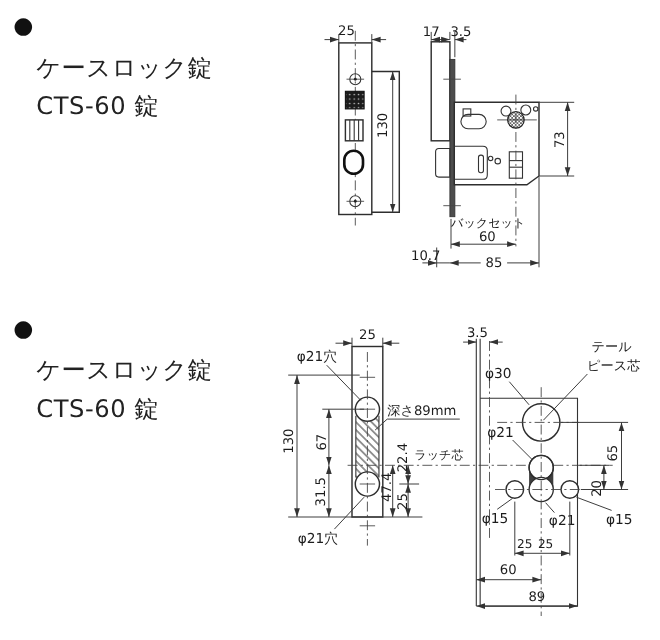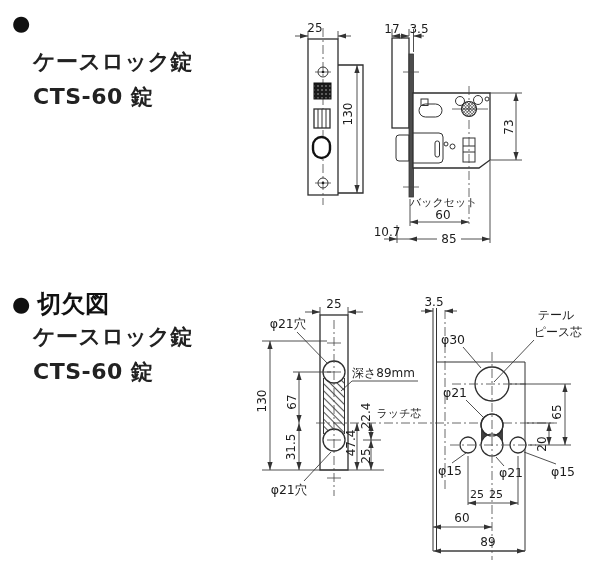--- a/index.html
+++ b/index.html
@@ -1,21 +1,21 @@
 <!DOCTYPE html>
 <html><head>
 <meta charset="utf-8">
 <style>
   html,body{margin:0;padding:0;background:#fff;}
   #page{position:relative;width:600px;height:582px;background:#ffffff;overflow:hidden;
         font-family:"DejaVu Sans",sans-serif;color:#1a1a1a;}
   .abs{position:absolute;}
   .sec-title{display:flex;align-items:center;gap:7px;font-size:24px;font-weight:600;color:#111;}
   .bullet{font-size:21px;line-height:1;color:#111;}
-  .sec-sub{font-size:22px;color:#222;letter-spacing:.5px;font-weight:bold;}
+  .sec-sub{font-size:22px;color:#222;letter-spacing:.5px;}
   
   .ln{stroke:#333;stroke-width:1;fill:none;}
   .thk{stroke:#2e2e2e;stroke-width:1.3;fill:#fff;}
   .nofill{fill:none;}
   .thin{stroke:#444;stroke-width:.8;fill:none;}
   .cl{stroke:#444;stroke-width:.8;fill:none;stroke-dasharray:9 3 2 3;}
   .dim{stroke:#3c3c3c;stroke-width:.9;fill:none;}
   .ldr{stroke:#3c3c3c;stroke-width:.9;fill:none;}
   .txt{font:12px "DejaVu Sans",sans-serif;fill:#1c1c1c;}
   .txtS{font:11px "DejaVu Sans",sans-serif;fill:#1c1c1c;}
@@ -27,21 +27,20 @@
 <div id="page">
 
   <div class="abs sec-title" style="left:12px;top:13px;">
     <span class="bullet">●</span>
   </div>
   <div class="abs sec-sub" style="left:33px;top:47px;">ケースロック錠</div>
   <div class="abs sec-sub" style="left:33px;top:82px;">CTS-60 錠</div>
 
   <div class="abs sec-title" style="left:12px;top:288px;">
     <span class="bullet">●</span>
-    <span>切欠図</span>
   </div>
   <div class="abs sec-sub" style="left:33px;top:322px;">ケースロック錠</div>
   <div class="abs sec-sub" style="left:33px;top:357px;">CTS-60 錠</div>
 
   <svg class="abs" style="left:0;top:0;" width="600" height="582" viewBox="0 0 600 582">
     <defs>
       <marker id="ae" markerWidth="9" markerHeight="7" refX="8" refY="3" orient="auto" markerUnits="userSpaceOnUse">
         <path d="M0,0.4 L8,3 L0,5.6 Z" fill="#333"></path>
       </marker>
       <marker id="as" markerWidth="9" markerHeight="7" refX="1" refY="3" orient="auto" markerUnits="userSpaceOnUse">

